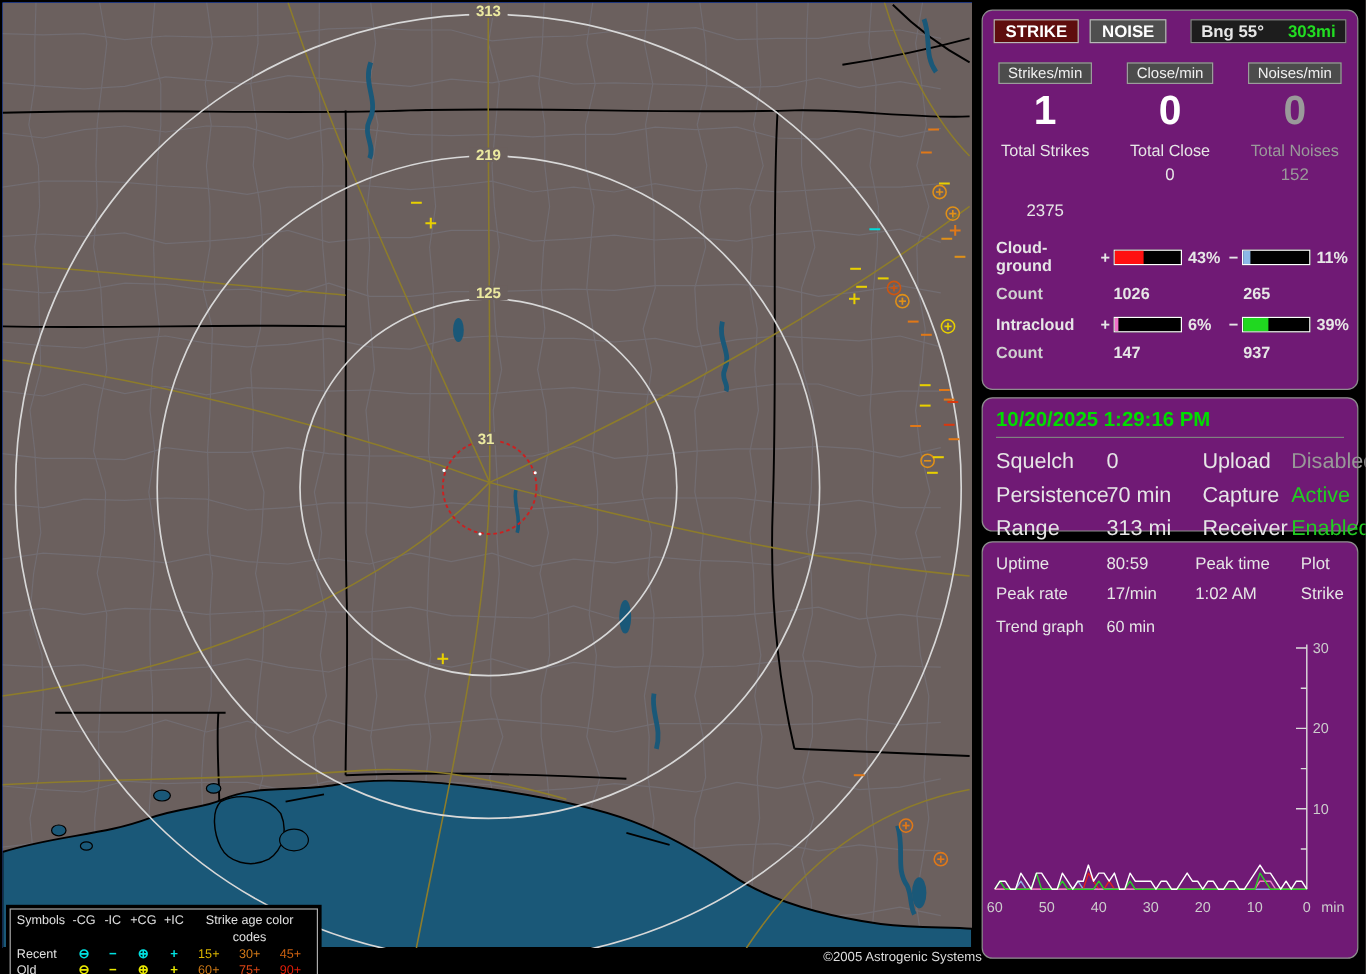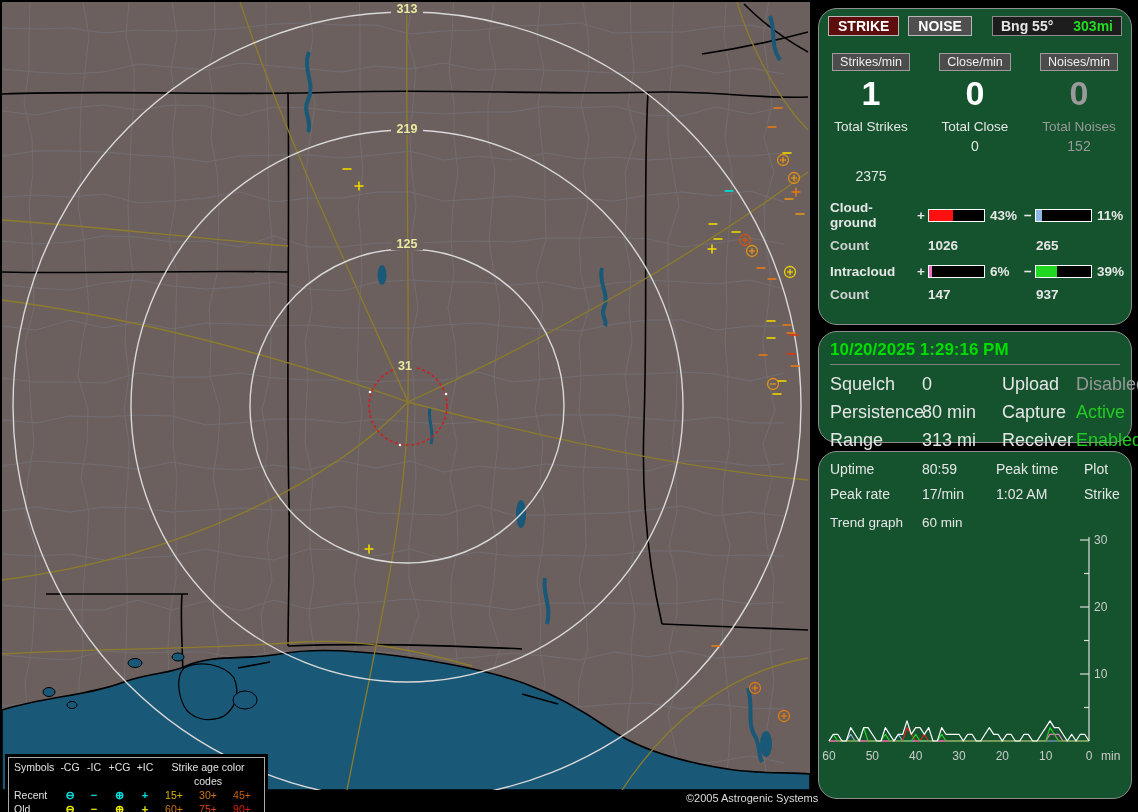--- a/index.html
+++ b/index.html
@@ -10,22 +10,22 @@
   .copyright{position:absolute;left:686px;top:792px;font-size:11px;color:#dcdcdc;white-space:nowrap}
   
   .legend{position:absolute;left:8px;top:757px;width:249px;background:#000;border:1px solid #aaa;
           box-shadow:0 0 0 3px #000;padding:2px 3px;z-index:5}
   .leg-grid{display:grid;grid-template-columns:46px 24px 24px 27px 24px 34px 34px 34px;
             font-size:10.5px;line-height:14px;text-align:center;color:#e0e0e0}
   .leg-grid .lab{text-align:left;padding-left:2px}
   .leg-age-head{grid-column:6 / span 3}
   .leg-sym{font-size:11px;font-weight:bold}
   
-  .panel{position:absolute;left:818px;width:314px;background:#14532d;border:1px solid #8e8e8e;
-         border-radius:19px;box-sizing:border-box}
+  .panel{position:absolute;left:818px;width:314px;background:#701a75;border:1px solid #8e8e8e;
+         border-radius:9px;box-sizing:border-box}
   .panelA{top:8px;height:317px}
   .panelB{top:331px;height:112px}
   .panelC{top:451px;height:348px}
   .btn-row{display:flex;align-items:center;gap:9px;padding:7px 9px 0 9px}
   .btn{font-weight:bold;font-size:14px;padding:1px 9px;border:1px solid #b8b8b8;cursor:default}
   .btn-strike{background:#5e0d0d;color:#fff}
   .btn-noise{background:#4f4f4f;color:#fff}
   .bng{margin-left:auto;display:flex;justify-content:space-between;width:112px;background:#1d1d1d;
        border:1px solid #8a8a8a;font-weight:bold;font-size:14px;padding:1px 8px}
   .counters{display:grid;grid-template-columns:1fr 1fr 1fr;text-align:center;margin-top:16px}
@@ -392,21 +392,21 @@
 
 <div class="panel panelB">
   <div class="datetime" style="color: rgb(0, 221, 0);">10/20/2025 1:29:16 PM</div>
   <div class="settings">
     <div>Squelch</div>
     <div>0</div>
     <div>Upload</div>
     <div style="color: rgb(152, 152, 152);">Disabled</div>
 
     <div>Persistence</div>
-    <div>80 min</div>
+    <div>70 min</div>
     <div>Capture</div>
     <div style="color: rgb(34, 204, 34);">Active</div>
 
     <div>Range</div>
     <div>313 mi</div>
     <div>Receiver</div>
     <div style="color: rgb(34, 204, 34);">Enabled</div>
   </div>
 </div>
 

